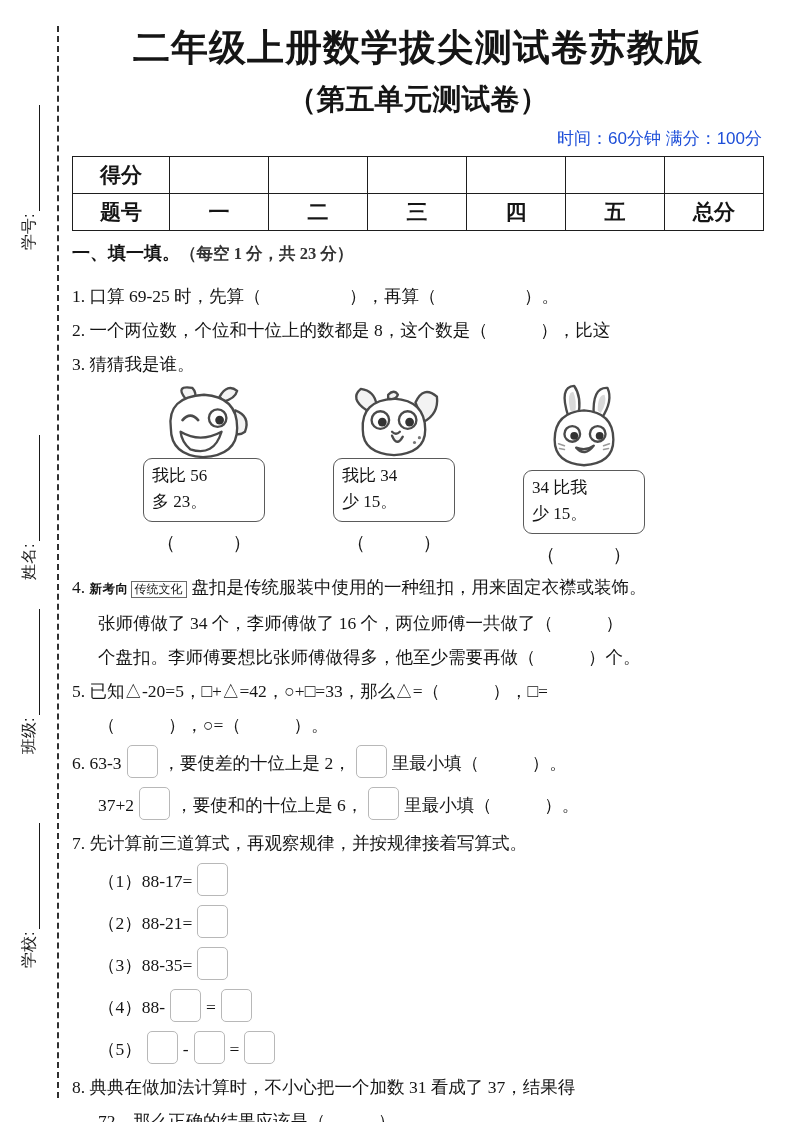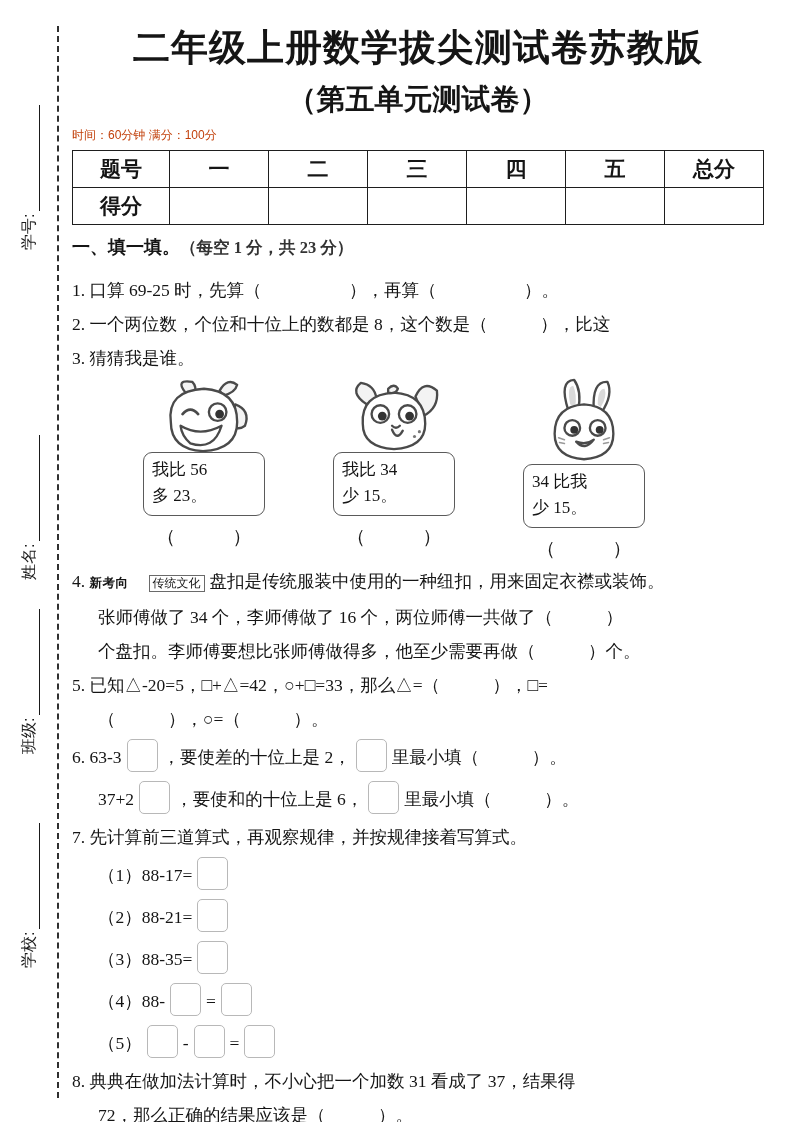--- a/index.html
+++ b/index.html
@@ -27,22 +27,22 @@
 
   .title {
     margin:26px 0 0; text-align:center; font-size:37px; font-weight:bold;
     font-family:"Liberation Sans", sans-serif; letter-spacing:1px; line-height:1.2;
   }
   .subtitle {
     margin:12px 0 0; text-align:center; font-size:29px; font-weight:bold;
     font-family:"Liberation Sans", sans-serif; line-height:1.2;
   }
   .info {
-    margin:10px 2px 0 0; text-align:left; font-size:12px;
-    font-family:"Liberation Sans", sans-serif; color:#c2410c;
+    margin:10px 2px 0 0; text-align:right; font-size:17px;
+    font-family:"Liberation Sans", sans-serif; color:#1d4ed8;
   }
 
   table.score { border-collapse:collapse; width:100%; margin-top:6px; table-layout:fixed; }
   table.score td {
     border:1.7px solid #1e1e1e; height:36px; text-align:center;
     font-family:"Liberation Sans", sans-serif; font-size:21px; font-weight:bold; padding:0;
   }
   table.score td.first { width:96px; }
 
   .section { margin-top:9px; font-size:18px; line-height:26px; }
@@ -67,21 +67,21 @@
   .sign {
     box-sizing:border-box; width:122px; margin:-5px auto 0; position:relative;
     border:1.8px solid #5a5a5a; border-radius:9px; background:#fff;
     padding:4px 8px 6px; text-align:left; font-size:17px; line-height:26px;
   }
   .ans { margin-top:8px; font-size:19px; }
 
   
   .badge-new {
     font-family:"Liberation Sans", sans-serif; font-weight:bold; font-size:12.5px;
-    letter-spacing:0.5px; margin-right:20px;
+    letter-spacing:0.5px; margin-right:2px;
   }
   .badge-topic {
     font-family:"Liberation Sans", sans-serif; font-size:12px; border:1px solid #6a6a6a;
     padding:0 3px 1px; margin-right:5px;
   }
 
   
   .q7row { display:flex; line-height:42px; font-size:17.5px;flex-direction:column; }
   .q7row .lcell { width:362px; }
   .q7row .rcell { flex:1; }
@@ -116,36 +116,36 @@
   </div>
 
   <div class="content">
     <div class="title">二年级上册数学拔尖测试卷苏教版</div>
     <div class="subtitle">（第五单元测试卷）</div>
     <div class="info">时间：60分钟  满分：100分</div>
 
     <table class="score">
       <tbody>
           <tr>
+        <td class="first">得分</td>
+        <td></td>
+        <td></td>
+        <td></td>
+        <td></td>
+        <td></td>
+        <td></td>
+      </tr>
+      <tr>
         <td class="first">题号</td>
         <td>一</td>
         <td>二</td>
         <td>三</td>
         <td>四</td>
         <td>五</td>
         <td>总分</td>
-      </tr>
-      <tr>
-        <td class="first">得分</td>
-        <td></td>
-        <td></td>
-        <td></td>
-        <td></td>
-        <td></td>
-        <td></td>
       </tr>
     </tbody>
       </table>
 
     <div class="section">
       <span class="b">一、填一填。</span><span class="n">（每空 1 分，共 23 分）</span>
     </div>
 
     <div class="q mt4">1. 口算 69-25 时，先算（　　　　　），再算（　　　　　）。</div>
 

